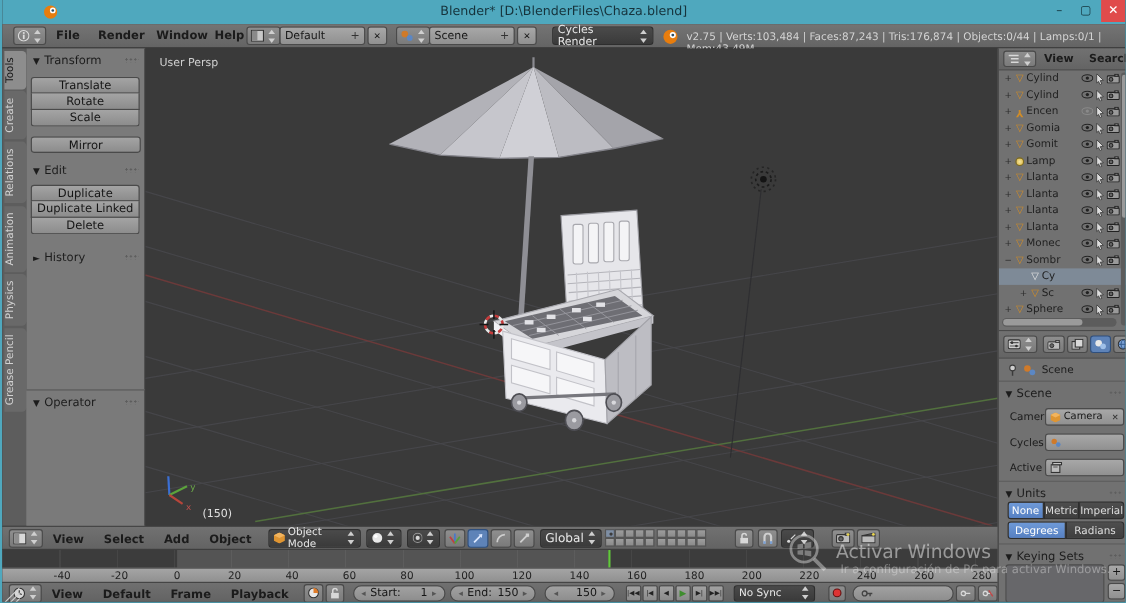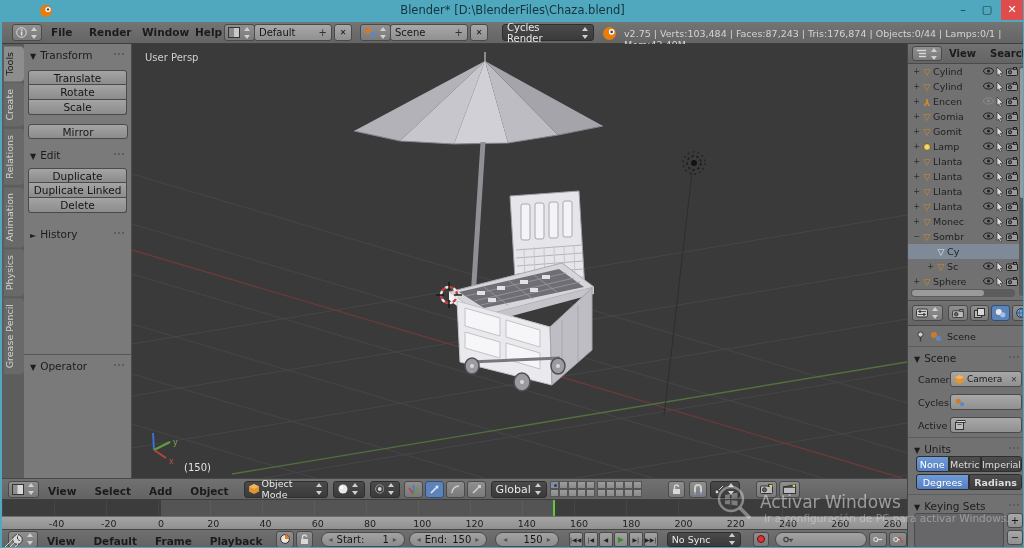--- a/index.html
+++ b/index.html
@@ -941,21 +941,21 @@
   <div class="pnl-hdr" style="position:absolute;left:0;top:393px;width:118px;border-top:1px solid #5c5c5c">
     <span class="arr">▼</span><span>Units</span><span class="grip"></span>
   </div>
   <div class="abs" id="unitsRow0" style="left:8px;top:412px;width:106px;display:flex">
       <div class="seg on" style="flex: 1 1 0%; border-radius: 3px 0px 0px 3px;">None</div>
       <div class="seg" style="flex: 1 1 0%;">Metric</div>
       <div class="seg" style="flex: 1 1 0%; border-radius: 0px 3px 3px 0px;">Imperial</div>
     </div>
   <div class="abs" id="unitsRow1" style="left:8px;top:430px;width:106px;display:flex">
       <div class="seg on" style="flex: 1 1 0%; border-radius: 3px 0px 0px 3px;">Degrees</div>
-      <div class="seg" style="flex: 1 1 0%; border-radius: 0px 3px 3px 0px; font-weight: bold;">Radians</div>
+      <div class="seg" style="flex: 1 1 0%; border-radius: 0px 3px 3px 0px;">Radians</div>
     </div>
 
   <div class="pnl-hdr" style="position:absolute;left:0;top:450px;width:118px;border-top:1px solid #5c5c5c">
     <span class="arr">▼</span><span>Keying Sets</span><span class="grip"></span>
   </div>
   <div class="abs" style="left:6px;top:469px;width:90px;height:35px;background:#67676a;border:1px solid #4c4c4c;border-radius:3px"></div>
   <div class="abs pill-light" style="left:99px;top:469px;width:16px;height:15px;justify-content:center">
     <span>+</span>
   </div>
   <div class="abs pill-light" style="left:99px;top:486px;width:16px;height:15px;justify-content:center">

